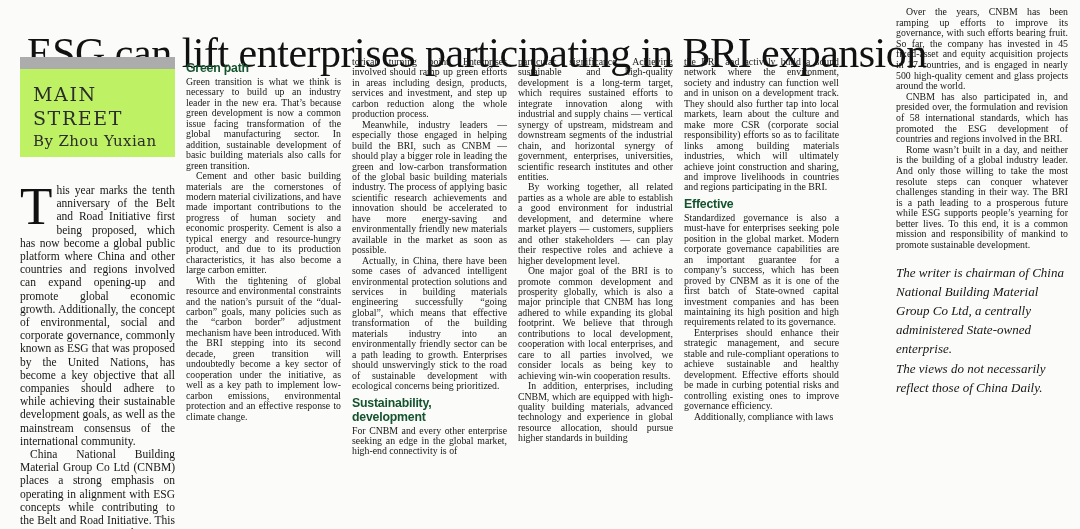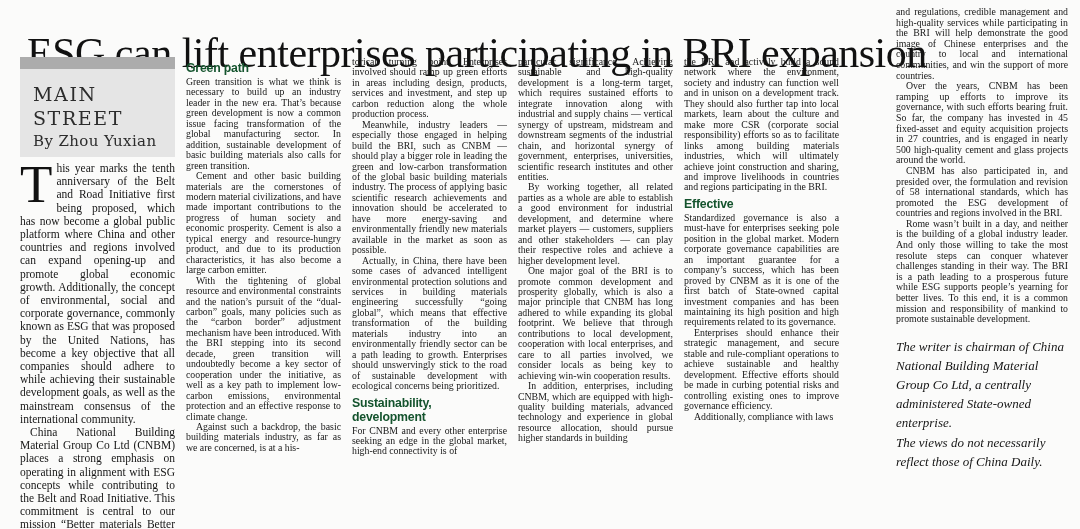--- a/index.html
+++ b/index.html
@@ -28,22 +28,22 @@
     font-size:9.8px;line-height:10.6px;text-align:justify;overflow:hidden;
   }
   p{margin:0;text-indent:10px;}
   p.noindent{text-indent:0;}
   .subhead{
     font-family:"Liberation Sans","DejaVu Sans",sans-serif;
     font-weight:bold;font-size:12.3px;line-height:14px;
     text-align:left;margin:4px 0 2px;letter-spacing:-0.2px;color:#14532d;
   }
   .masthead{
-    background:#e5e5e5;border-top:12px solid #acacac;
-    height:75px;padding:13px 8px 0 13px;margin-bottom:5px;
+    background:#bef264;border-top:12px solid #acacac;
+    height:75px;padding:13px 8px 0 13px;margin-bottom:27px;
   }
   .masthead-title{
     font-family:"DejaVu Serif","Liberation Serif",serif;
     font-size:19px;letter-spacing:1.6px;color:#2c2c2c;line-height:24px;
   }
   .masthead-byline{
     font-family:"DejaVu Serif","Liberation Serif",serif;
     font-size:15px;letter-spacing:0.4px;color:#2c2c2c;margin-top:5px;
   }
   .dropcap{
@@ -72,21 +72,20 @@
       </div>
       <p class="noindent"><span class="dropcap">T</span><span>his year marks the tenth anniversary of the Belt and Road Initiative first being proposed, which has now become a global public platform where China and other countries and regions involved can expand opening-up and promote global economic growth. Additionally, the concept of environmental, social and corporate governance, commonly known as ESG that was proposed by the United Nations, has become a key objective that all companies should adhere to while achieving their sustainable development goals, as well as the mainstream consensus of the international community.</span></p>
       <p>China National Building Material Group Co Ltd (CNBM) places a strong emphasis on operating in alignment with ESG concepts while contributing to the Belt and Road Initiative. This commitment is central to our mission “Better materials Better world” and our agenda as we strive to establish ourselves as a leading enterprise in our sector.</p>
     </div>
 
     <div class="col">
       <h2 class="subhead">Green path</h2>
       <p class="noindent">Green transition is what we think is necessary to build up an industry leader in the new era. That’s because green development is now a common issue facing transformation of the global manufacturing sector. In addition, sustainable development of basic building materials also calls for green transition.</p>
       <p>Cement and other basic building materials are the cornerstones of modern material civilizations, and have made important contributions to the progress of human society and economic prosperity. Cement is also a typical energy and resource-hungry product, and due to its production characteristics, it has also become a large carbon emitter.</p>
       <p>With the tightening of global resource and environmental constraints and the nation’s pursuit of the “dual-carbon” goals, many policies such as the “carbon border” adjustment mechanism have been introduced. With the BRI stepping into its second decade, green transition will undoubtedly become a key sector of cooperation under the initiative, as well as a key path to implement low-carbon emissions, environmental protection and an effective response to climate change.</p>
-      <p>Against such a backdrop, the basic building materials industry, as far as we are concerned, is at a his-</p>
     </div>
 
     <div class="col">
       <p class="noindent">torical turning point. Enterprises involved should ramp up green efforts in areas including design, products, services and investment, and step up carbon reduction along the whole production process.</p>
       <p>Meanwhile, industry leaders — especially those engaged in helping build the BRI, such as CNBM — should play a bigger role in leading the green and low-carbon transformation of the global basic building materials industry. The process of applying basic scientific research achievements and innovation should be accelerated to have more energy-saving and environmentally friendly new materials available in the market as soon as possible.</p>
       <p>Actually, in China, there have been some cases of advanced intelligent environmental protection solutions and services in building materials engineering successfully “going global”, which means that effective transformation of the building materials industry into an environmentally friendly sector can be a path leading to growth. Enterprises should unswervingly stick to the road of sustainable development with ecological concerns being prioritized.</p>
       <h2 class="subhead">Sustainability, development</h2>
       <p class="noindent">For CNBM and every other enterprise seeking an edge in the global market, high-end connectivity is of</p>
     </div>
 
@@ -101,21 +100,20 @@
       <p class="noindent">the BRI, and actively build a sound network where the environment, society and industry can function well and in unison on a development track. They should also further tap into local markets, learn about the culture and make more CSR (corporate social responsibility) efforts so as to facilitate links among building materials industries, which will ultimately achieve joint construction and sharing, and improve livelihoods in countries and regions participating in the BRI.</p>
       <h2 class="subhead">Effective</h2>
       <p class="noindent">Standardized governance is also a must-have for enterprises seeking pole position in the global market. Modern corporate governance capabilities are an important guarantee for a company’s success, which has been proved by CNBM as it is one of the first batch of State-owned capital investment companies and has been maintaining its high position and high requirements related to its governance.</p>
       <p>Enterprises should enhance their strategic management, and secure stable and rule-compliant operations to achieve sustainable and healthy development. Effective efforts should be made in curbing potential risks and controlling existing ones to improve governance efficiency.</p>
       <p>Additionally, compliance with laws</p>
     </div>
 
   </div>
 
   <div class="col-right">
-    <p class="noindent">and regulations, credible management and high-quality services while participating in the BRI will help demonstrate the good image of Chinese enterprises and the country to local and international communities, and win the support of more countries.</p>
     <p>Over the years, CNBM has been ramping up efforts to improve its governance, with such efforts bearing fruit. So far, the company has invested in 45 fixed-asset and equity acquisition projects in 27 countries, and is engaged in nearly 500 high-quality cement and glass projects around the world.</p>
     <p>CNBM has also participated in, and presided over, the formulation and revision of 58 international standards, which has promoted the ESG development of countries and regions involved in the BRI.</p>
     <p>Rome wasn’t built in a day, and neither is the building of a global industry leader. And only those willing to take the most resolute steps can conquer whatever challenges standing in their way. The BRI is a path leading to a prosperous future while ESG supports people’s yearning for better lives. To this end, it is a common mission and responsibility of mankind to promote sustainable development.</p>
     <p class="footer-note">The writer is chairman of China National Building Material Group Co Ltd, a centrally administered State-owned enterprise.</p>
     <p class="footer-note">The views do not necessarily reflect those of China Daily.</p>
   </div>
 
 </div>
 
 </body></html>

